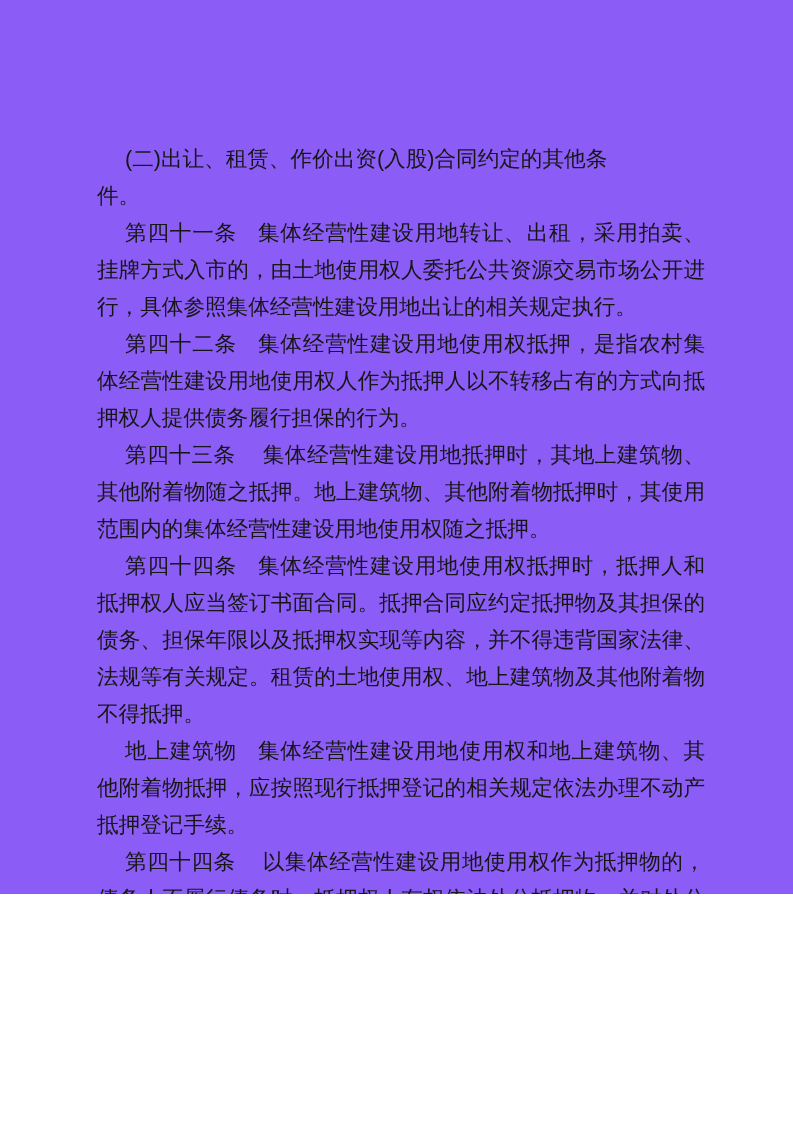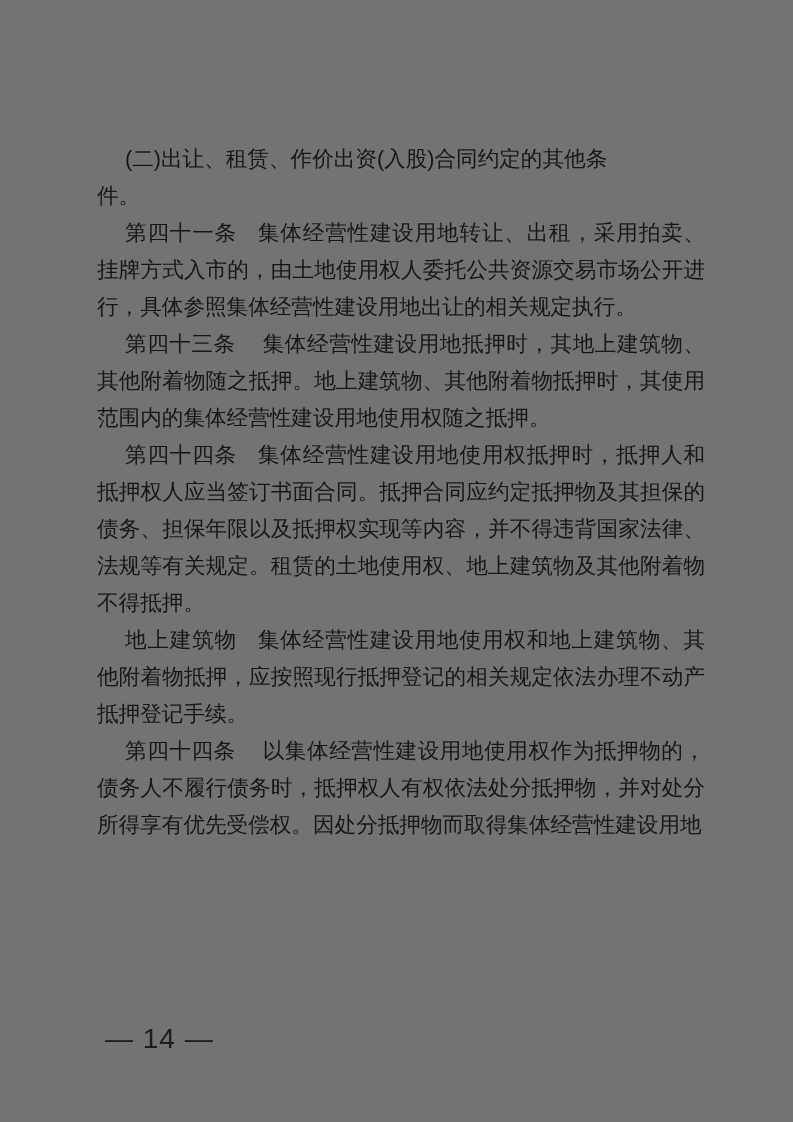--- a/index.html
+++ b/index.html
@@ -3,22 +3,22 @@
 <meta charset="utf-8">
 <style>
   html, body {
     margin: 0;
     padding: 0;
     background: #ffffff;
   }
   .page {
     position: relative;
     width: 793px;
-    height: 1122px;
-    background: #737373;
+    height: 894px;
+    background: #8b5cf6;
     overflow: hidden;
     font-family: "Liberation Sans", sans-serif;
     color: #161616;
   }
   .text-block {
     position: absolute;
     left: 97px;
     top: 140px;
     width: 608px;
     font-size: 21.6px;
@@ -57,20 +57,21 @@
 <body>
 
 <div class="page">
 
   <div class="text-block">
 
     <p class="para intro">(二)出让、租赁、作价出资(入股)合同约定的其他条件。</p>
 
     <p class="para"><b class="art-num">第四十一条</b><span>集体经营性建设用地转让、出租，采用拍卖、挂牌方式入市的，由土地使用权人委托公共资源交易市场公开进行，具体参照集体经营性建设用地出让的相关规定执行。</span></p>
 
+    <p class="para"><b class="art-num">第四十二条</b><span>集体经营性建设用地使用权抵押，是指农村集体经营性建设用地使用权人作为抵押人以不转移占有的方式向抵押权人提供债务履行担保的行为。</span></p>
 
     <p class="para wide-gap"><b class="art-num">第四十三条</b><span>集体经营性建设用地抵押时，其地上建筑物、其他附着物随之抵押。地上建筑物、其他附着物抵押时，其使用范围内的集体经营性建设用地使用权随之抵押。</span></p>
 
     <p class="para"><b class="art-num">第四十四条</b><span>集体经营性建设用地使用权抵押时，抵押人和抵押权人应当签订书面合同。抵押合同应约定抵押物及其担保的债务、担保年限以及抵押权实现等内容，并不得违背国家法律、法规等有关规定。租赁的土地使用权、地上建筑物及其他附着物不得抵押。</span></p>
 
     <p class="para"><b class="art-num">地上建筑物</b><span>集体经营性建设用地使用权和地上建筑物、其他附着物抵押，应按照现行抵押登记的相关规定依法办理不动产抵押登记手续。</span></p>
 
     <p class="para wide-gap"><b class="art-num">第四十四条</b><span>以集体经营性建设用地使用权作为抵押物的，债务人不履行债务时，抵押权人有权依法处分抵押物，并对处分所得享有优先受偿权。因处分抵押物而取得集体经营性建设用地</span></p>
 
   </div>

